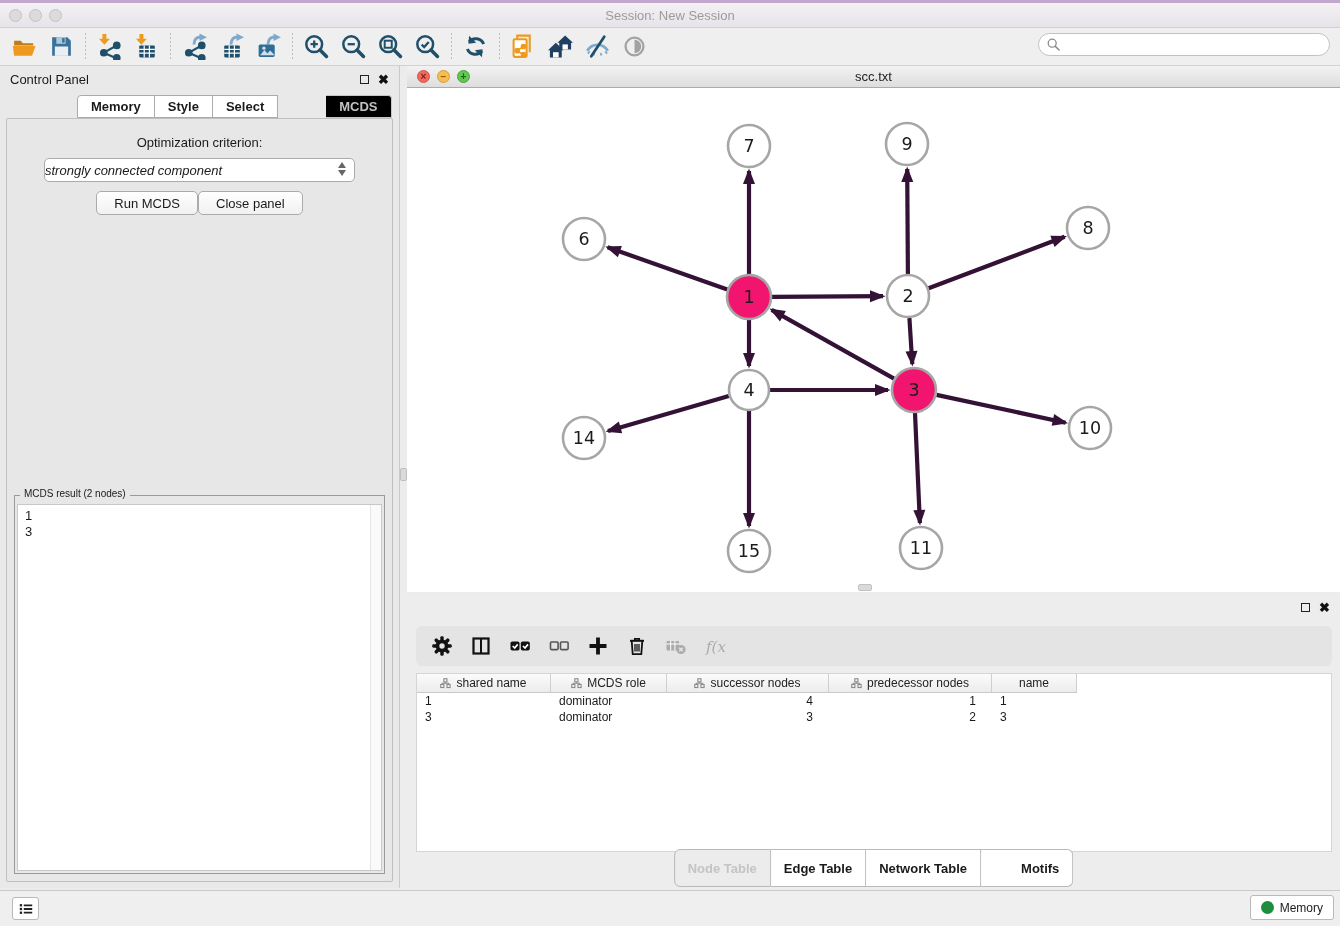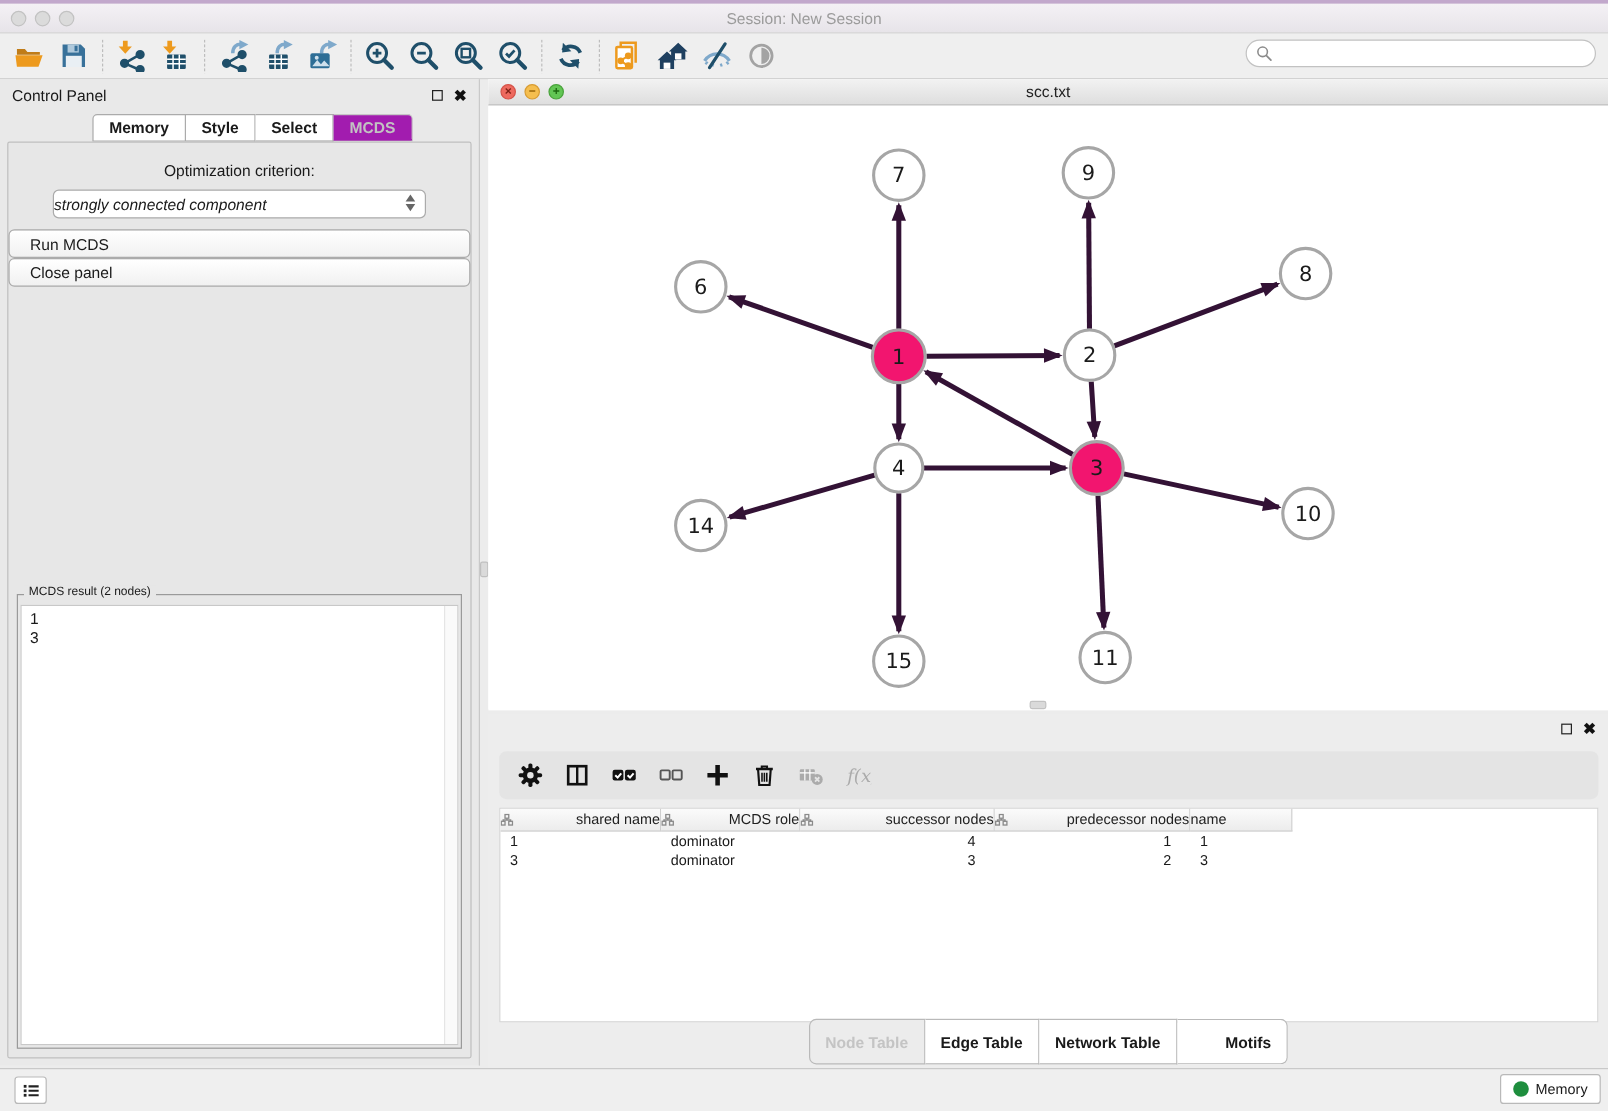--- a/index.html
+++ b/index.html
@@ -29,31 +29,31 @@
     border-right:1px solid #C9C9C9;box-sizing:border-box;}
   .cp-header{height:27px;line-height:27px;padding-left:10px;font-size:13px;color:#1a1a1a;}
   .panel-controls{position:absolute;right:10px;top:7px;display:flex;gap:9px;align-items:center;}
   .float-icon{width:9px;height:9px;border:1.5px solid #222;box-sizing:border-box;}
   .close-icon{font-size:13px;font-weight:bold;color:#111;line-height:13px;}
   .cp-tabs{position:absolute;top:29px;left:77px;display:flex;}
   .cp-tab{height:21px;padding:0 13px;background:#fff;border:1px solid #ABABAB;border-left:none;
     font-size:13px;font-weight:bold;display:flex;align-items:center;color:#1a1a1a;}
   .cp-tab:first-child{border-left:1px solid #ABABAB;border-radius:4px 0 0 0;}
   .cp-tab:last-child{border-radius:0 4px 0 0;}
-  .cp-tab.active{background:#a21caf;color:#C2C2C2;border-color:#C6C6C6;}
+  .cp-tab.active{background:#000000;color:#C2C2C2;border-color:#C6C6C6;margin-left:48px;}
   .cp-content{position:absolute;left:6px;right:6px;top:52px;bottom:6px;background:#E7E7E7;
     border:1px solid #BFBFBF;border-radius:2px;}
   .opt-label{margin-top:16px;text-align:center;font-size:13px;color:#1a1a1a;}
   .dropdown{position:absolute;top:39px;left:37px;right:37px;height:24px;background:#fff;
     border:1px solid #ABABAB;border-radius:5px;font-size:13px;display:flex;align-items:center;
     padding-left:0;box-sizing:border-box;font-style:italic;}
   .stepper{position:absolute;right:8px;top:3px;display:flex;flex-direction:column;gap:2px;}
   .stepper .up{width:0;height:0;border-left:4px solid transparent;border-right:4px solid transparent;border-bottom:6px solid #666;}
   .stepper .down{width:0;height:0;border-left:4px solid transparent;border-right:4px solid transparent;border-top:6px solid #666;}
-  .btn-row{position:absolute;top:72px;left:0;right:0;display:flex;justify-content:space-between;flex-direction:column;}
+  .btn-row{position:absolute;top:72px;left:0;right:0;display:flex;justify-content:center;}
   .btn{height:22px;padding:0 17px;background:linear-gradient(#FFFFFF,#F1F1F1);border:1px solid #ABABAB;
     border-radius:5px;font-size:13px;display:flex;align-items:center;color:#1a1a1a;}
   .result-group{position:absolute;left:7px;right:7px;top:376px;bottom:7px;border:1px solid #9A9A9A;}
   .result-title{position:absolute;top:-8px;left:5px;background:#E7E7E7;padding:0 4px;font-size:10px;color:#1a1a1a;}
   .result-box{position:absolute;left:2px;right:2px;top:8px;bottom:2px;background:#fff;
     border:1px solid #C8C8C8;font-size:13px;line-height:16px;padding:3px 0 0 7px;white-space:pre;box-sizing:border-box;}
   .result-scroll{position:absolute;right:3px;top:9px;bottom:3px;width:10px;background:#FAFAFA;border-left:1px solid #E5E5E5;}
   .v-grip{position:absolute;left:400px;top:468px;width:7px;height:13px;background:#DADADA;
     border:1px solid #BFBFBF;border-radius:2px;box-sizing:border-box;}
   
@@ -75,21 +75,21 @@
   .table-panel{position:absolute;left:407px;top:595px;right:0;bottom:36px;background:#EDEDED;}
   .tp-header{height:26px;line-height:26px;padding-left:11px;font-size:13px;color:#1a1a1a;}
   .tp-controls{position:absolute;right:10px;top:6px;display:flex;gap:9px;align-items:center;}
   .tp-toolbar{position:absolute;left:9px;right:8px;top:31px;height:40px;background:#E4E4E4;
     border-radius:6px;display:flex;align-items:center;gap:14px;padding-left:13px;box-sizing:border-box;}
   .tp-btn{width:25px;height:25px;display:flex;align-items:center;justify-content:center;}
   .tp-btn svg{width:22px;height:22px;}
   .tp-table{position:absolute;left:9px;right:8px;top:78px;bottom:38px;background:#fff;
     border:1px solid #D5D5D5;box-sizing:border-box;overflow:hidden;}
   .tbl-header{display:flex;height:19px;}
-  .tbl-th{display:flex;align-items:center;justify-content:space-between;gap:5px;font-size:12px;color:#222;
+  .tbl-th{display:flex;align-items:center;justify-content:center;gap:5px;font-size:12px;color:#222;
     border-right:1px solid #CFCFCF;border-bottom:1px solid #C9C9C9;box-sizing:border-box;
     background:linear-gradient(#FBFBFB,#ECECEC);}
   .tbl-th svg{width:11px;height:11px;}
   .tbl-row{display:flex;height:16px;align-items:center;}
   .tbl-td{font-size:12px;color:#1a1a1a;box-sizing:border-box;padding:0 16px 0 8px;overflow:hidden;white-space:nowrap;}
   .tp-tabs{position:absolute;bottom:3px;left:50%;transform:translateX(-50%);display:flex;height:38px;}
   .tp-tab{padding:0 13px;font-size:13px;font-weight:bold;background:#fff;border:1px solid #B9B9B9;
     border-left:none;display:flex;align-items:center;color:#1a1a1a;}
   .tp-tab:first-child{border-left:1px solid #B9B9B9;border-radius:6px 0 0 6px;}
   .tp-tab:last-child{border-radius:0 6px 6px 0;padding-left:40px;}

